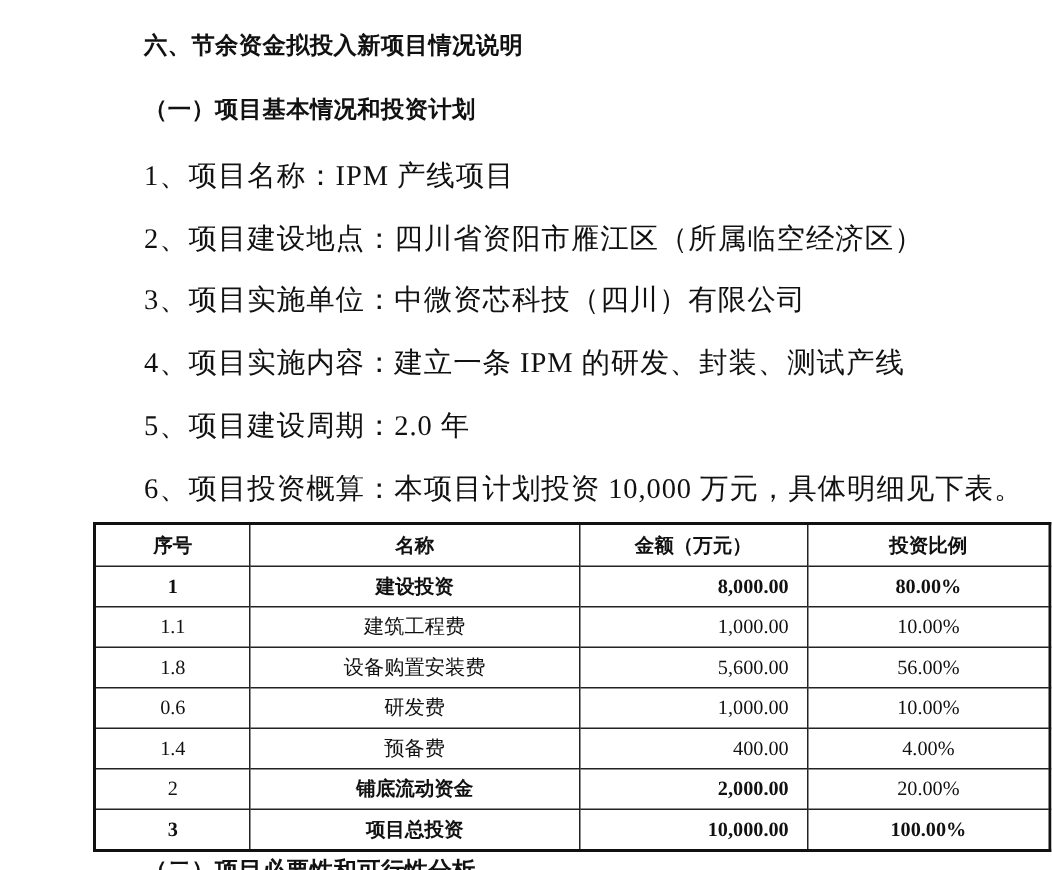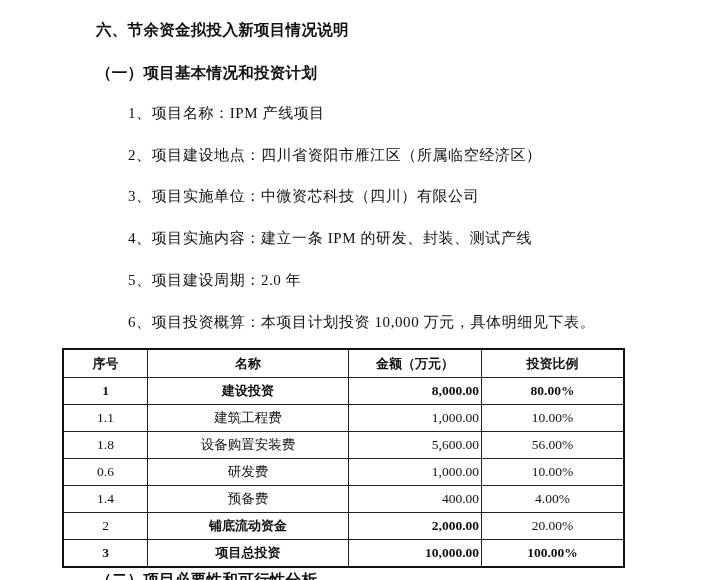--- a/index.html
+++ b/index.html
@@ -15,31 +15,31 @@
     font-weight: bold; font-size: 15.5px; letter-spacing: 0.3px;
   }
   .h2 {
     position: absolute; left: 96px; top: 63px;
     font-family: "DejaVu Sans", "Liberation Sans", sans-serif;
     font-weight: bold; font-size: 15.5px; letter-spacing: 0.3px;
   }
   .item {
     position: absolute; left: 96px;
     font-family: "Liberation Serif", "DejaVu Serif", serif;
-    font-size: 15px; letter-spacing: 0.6px; white-space: nowrap; margin-left: 32px;
+    font-size: 19px; letter-spacing: 0.6px; white-space: nowrap;
   }
   table.invest {
     position: absolute; left: 62px; top: 348px;
     border-collapse: collapse;
     border: 2px solid #111;
     font-size: 13.5px;
   }
   table.invest td, table.invest th {
     border: 1px solid #222;
-    height: 26px; padding: 0 2px;
+    height: 26px; padding: 0 12px;
     font-family: "Liberation Serif", "DejaVu Serif", serif;
     font-weight: normal;
   }
   table.invest th {
     font-family: "DejaVu Sans", "Liberation Sans", sans-serif;
     font-weight: bold; font-size: 13px; text-align: center; height: 27px;
   }
   .c0 { width: 79px; text-align: center; }
   .c1 { width: 196px; text-align: center; }
   .c2 { width: 128px; text-align: right; }

